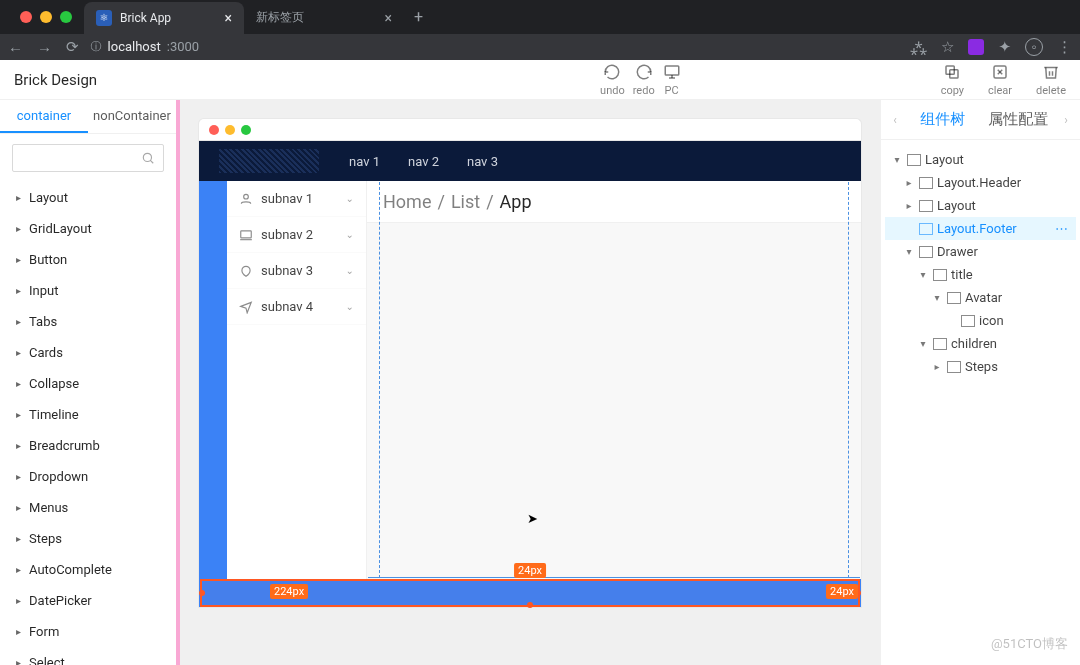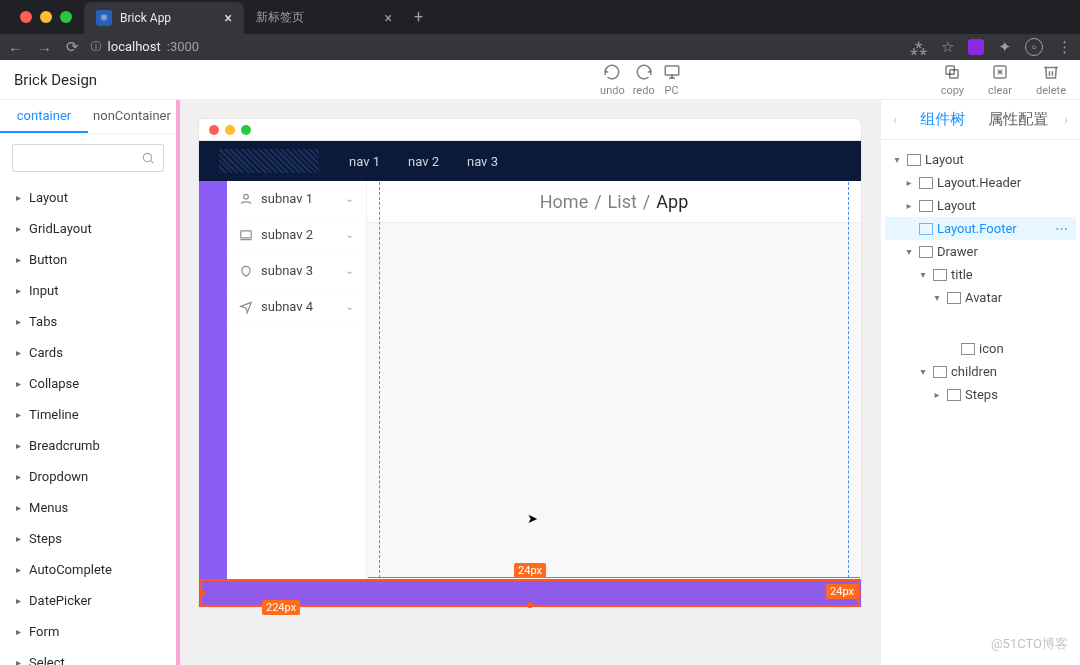--- a/index.html
+++ b/index.html
@@ -48,21 +48,21 @@
     .search-box { margin: 10px 12px; height: 28px; border: 1px solid #d9d9d9; border-radius: 2px; display: flex; align-items: center; padding: 0 8px; }
     .search-box svg { margin-left: auto; width: 14px; height: 14px; opacity: 0.4; }
     .comp-list { flex: 1; overflow-y: auto; }
     .comp-item { padding: 8px 16px; display: flex; align-items: center; gap: 8px; font-size: 13px; color: rgba(0,0,0,0.85); cursor: pointer; }
     .comp-item .caret { font-size: 10px; opacity: 0.7; }
     
     
     .canvas-area { flex: 1; background: #f0f0f0; padding: 18px 18px 0 18px; position: relative; overflow: hidden; }
     .window-frame { background: #fff; border-radius: 6px 6px 0 0; height: 22px; display: flex; align-items: center; padding: 0 10px; gap: 6px; border:1px solid #e8e8e8; border-bottom:none; }
     .wf-dot { width: 10px; height: 10px; border-radius: 50%; }
-    .preview { background: #8b5cf6; border: 1px solid #e8e8e8; position: relative; text-align: center; }
+    .preview { background: #3b82f6; border: 1px solid #e8e8e8; position: relative; }
     
     .pv-header { height: 40px; background: #0b1a3a; display: flex; align-items: center; padding: 0 20px; gap: 30px; }
     .pv-logo { width: 100px; height: 24px; background: repeating-linear-gradient(45deg,#1a2f5a,#1a2f5a 2px,#0b1a3a 2px,#0b1a3a 4px); }
     .pv-nav { color: #cfd3dc; font-size: 13px; display: flex; gap: 28px; }
     
     .pv-body { display: flex; height: 398px; }
     .pv-sidebar { width: 140px; border-right: 1px solid #f0f0f0; background:#fff;margin-left:28px; }
     .pv-side-item { padding: 10px 12px; display: flex; align-items: center; gap: 8px; font-size: 13px; color: rgba(0,0,0,0.75); border-bottom: 1px solid #fafafa; }
     .pv-side-item svg { width: 14px; height: 14px; opacity: 0.6; }
     .pv-side-item .chev { margin-left: auto; font-size: 10px; opacity: 0.5; }
@@ -86,21 +86,21 @@
     .rt-arrow { width: 20px; text-align: center; color: #bfbfbf; font-size: 12px; cursor:pointer; }
     .right-tab { flex: 1; text-align: center; padding: 10px 0; font-size: 15px; color: rgba(0,0,0,0.65); cursor: pointer; }
     .right-tab.active { color: #1890ff; }
     
     .tree { padding: 8px 4px; font-size: 13px; }
     .tree-item { display: flex; align-items: center; gap: 4px; padding: 4px 6px; color: rgba(0,0,0,0.75); cursor: pointer; white-space: nowrap; }
     .tree-item.selected { background: #e6f7ff; color: #1890ff; }
     .tree-item .tcaret { width: 12px; font-size: 10px; text-align: center; opacity: 0.7; }
     .tree-item .tbox { width: 14px; height: 12px; border: 1px solid currentColor; opacity: 0.6; }
     .tree-item .dots { margin-left: auto; color: #1890ff; letter-spacing: 2px; }
-    .ind1 { padding-left: 18px; } .ind2 { padding-left: 32px; } .ind3 { padding-left: 46px; } .ind4 { padding-left: 60px; margin-top: 28px; }
+    .ind1 { padding-left: 18px; } .ind2 { padding-left: 32px; } .ind3 { padding-left: 46px; } .ind4 { padding-left: 60px; }
     
     .watermark { position: fixed; right: 12px; bottom: 12px; color: rgba(0,0,0,0.25); font-size: 13px; }
     .cursor-arrow { position:absolute; font-size:13px; color:#000; }
   </style>
 </head>
 <body>
 
 <div class="browser-chrome">
   <div class="tab-bar">
     <div class="mac-dots">
@@ -332,21 +332,21 @@
           <span class="cursor-arrow" style="left:160px; top:330px;">➤</span>
         </div>
       </div>
       <div style="position:relative;">
         <span class="badge-blue" style="left:50%; transform:translateX(-50%);">24px</span>
       </div>
       <div class="footer-sel">
         <span class="sel-handle" style="left:-3px; top:50%; margin-top:-3px;"></span>
         <span class="sel-handle" style="right:-3px; top:50%; margin-top:-3px;"></span>
         <span class="sel-handle" style="left:50%; bottom:-3px; margin-left:-3px;"></span>
-        <span class="badge" style="left:60px; top:3px;margin-top:16px;">224px</span>
+        <span class="badge" style="left:68px; top:3px;">224px</span>
         <span class="badge" style="right:0; top:3px;">24px</span>
       </div>
     </div>
   </div>
 
   <div class="right-panel">
     <div class="right-tabs">
       <span class="rt-arrow">‹</span>
       <div class="right-tab active">组件树</div>
       <div class="right-tab">属性配置</div>

